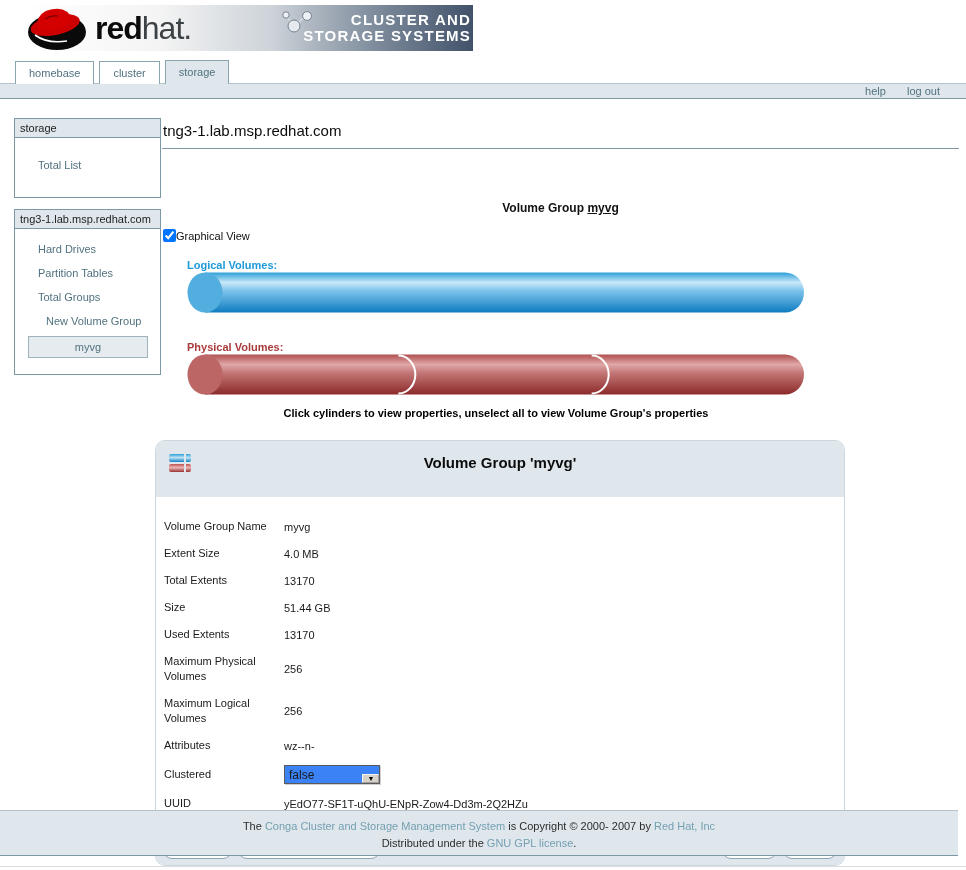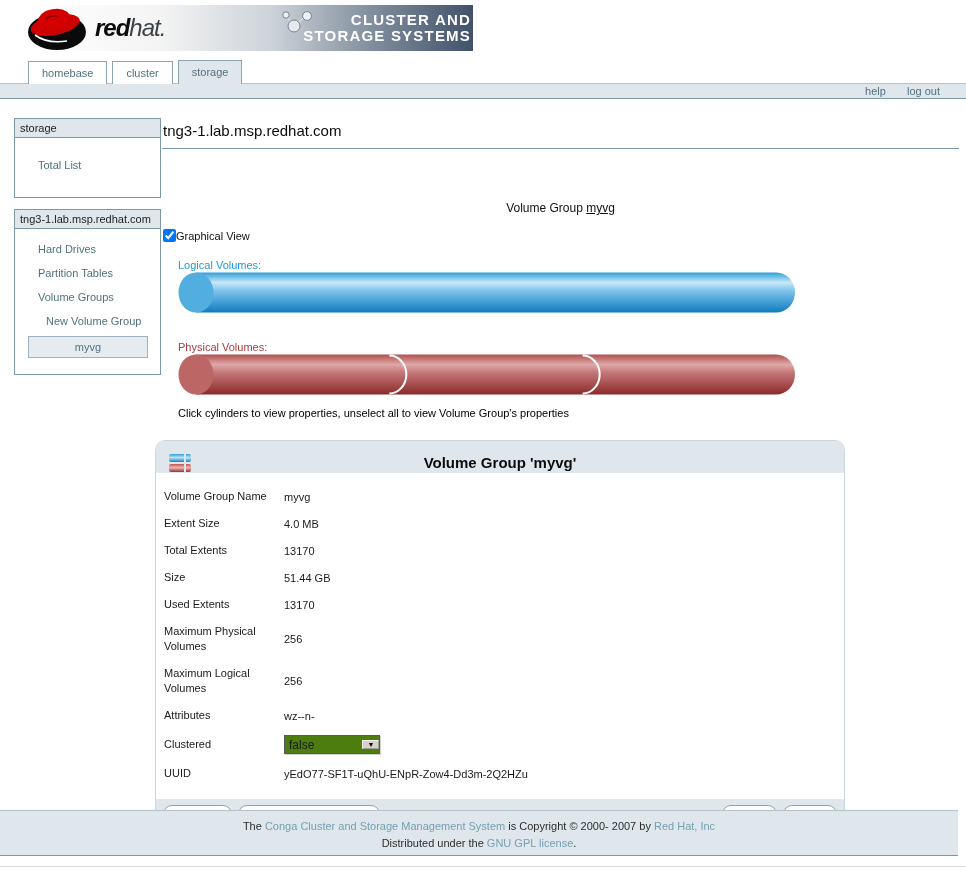--- a/index.html
+++ b/index.html
@@ -4,29 +4,29 @@
 <style>
   html,body{margin:0;padding:0;background:#fff;}
   body{width:966px;height:870px;position:relative;overflow:hidden;
        font-family:"Liberation Sans",sans-serif;color:#111;}
   a{text-decoration:none;cursor:pointer;}
 
   
   .banner{position:absolute;left:25px;top:5px;width:448px;height:46px;
     background:linear-gradient(90deg,#ffffff 0%,#f4f4f4 30%,#cdd3d9 55%,#7e8c9c 78%,#42526a 100%);
     display:flex;align-items:center;}
-  .wordmark{font-size:24px;letter-spacing:-1px;margin-left:6px;white-space:nowrap;font-style:italic;}
+  .wordmark{font-size:32px;letter-spacing:-1px;margin-left:6px;white-space:nowrap;}
   .wordmark b{color:#0c0c0c;}
   .wordmark span{color:#3d4246;}
   .banner-right{margin-left:auto;margin-right:2px;text-align:right;color:#fff;
     font-weight:bold;font-size:15px;line-height:16px;letter-spacing:1.2px;position:relative;}
   .molecule{position:absolute;right:158px;top:-2px;}
 
   
-  .tabs{position:absolute;top:60px;left:20px;height:23px;z-index:2;padding-left:8px;}
+  .tabs{position:absolute;top:60px;left:7px;height:23px;z-index:2;padding-left:8px;}
   .tab{display:inline-block;box-sizing:border-box;height:23px;padding:5px 13px 0;
     border:1px solid #8aa4b0;border-bottom:none;background:#fff;font-size:11px;
     color:#51727f;margin-right:5px;vertical-align:bottom;cursor:pointer;}
   .tab.active{background:var(--accent-band,#dfe7ec);height:24px;}
   .band{position:absolute;top:83px;left:0;right:0;height:12px;
     background:var(--accent-band,#dfe7ec);border-top:1px solid #b3c3cc;
     border-bottom:1px solid var(--border-teal,#7d98a5);
     text-align:right;padding:1px 26px 1px 0;font-size:11px;line-height:12px;}
   .band a{color:#51727f;margin-left:18px;}
 
@@ -39,44 +39,44 @@
   .sbox-body.roomy{padding:15px 0 20px;}
   .sitem{display:block;color:#51727f;padding:6px 0 6px 23px;}
   .sitem.lvl2{padding-left:31px;}
   .sel-item{display:block;margin:3px 12px 6px 13px;border:1px solid #9fb3bd;
     background:#e6ebef;text-align:center;padding:4px 0;color:#51727f;}
 
   
   .main{position:absolute;left:162px;top:118px;width:797px;}
   h1.page-title{font-size:15px;font-weight:normal;margin:0;padding:4px 0 9px 1px;
     border-bottom:1px solid var(--border-teal,#7d98a5);color:#0c0c0c;}
-  .vg-heading{margin-top:52px;text-align:center;font-size:12px;font-weight:normal;}
+  .vg-heading{margin-top:52px;text-align:center;font-size:12px;font-weight:bold;}
   .vg-heading .u{text-decoration:underline;}
   .gv{display:flex;align-items:center;margin:14px 0 0 1px;font-size:11px;}
   .gv input{margin:0;width:13px;height:13px;}
-  .graph{margin-left:16px;width:618px;}
+  .graph{margin-left:25px;width:618px;font-weight:bold;}
   .lv-label{color:var(--lv-blue,#1e9ada);font-size:11px;margin:17px 0 1px;}
   .pv-label{color:var(--pv-red,#aa3b3b);font-size:11px;margin:28px 0 1px;}
   .cyl{display:block;cursor:pointer;}
-  .caption{text-align:left;font-size:11px;margin-top:12px;color:#000;}
+  .caption{text-align:center;font-size:11px;margin-top:12px;color:#000;}
 
   
   .panel{margin:21px 0 0 -7px;width:690px;border:1px solid #ccd7de;border-radius:10px;background:#fff;box-sizing:border-box;}
-  .panel-head{position:relative;background:var(--accent-band,#dfe7ec);border-radius:9px 9px 0 0;height:32px;}
+  .panel-head{position:relative;background:var(--accent-band,#dfe7ec);border-radius:9px 9px 0 0;height:56px;}
   .panel-title{line-height:44px;font-size:15px;font-weight:bold;text-align:center;color:#0c0c0c;}
   .disk-icon{position:absolute;left:13px;top:13px;}
   .disk{width:22px;height:8px;border-radius:2px;margin-bottom:2px;position:relative;}
   .disk.blue{background:linear-gradient(180deg,#2d9fd8 0%,#bfe2f5 45%,#1181c6 100%);}
   .disk.red{background:linear-gradient(180deg,#c05050 0%,#eab6b6 45%,#9c3030 100%);}
   .disk::after{content:'';position:absolute;right:5px;top:0;bottom:0;width:2px;background:#dfe7ec;}
-  .panel-body{padding:10px 0 12px;}
+  .panel-body{padding:16px 0 12px;}
   .prow{display:flex;padding:6px 0 6px 8px;font-size:11px;align-items:center;}
   .plabel{width:120px;flex:none;line-height:15px;color:#1a1a1a;}
   .pvalue{flex:1;color:#1a1a1a;}
-  .sel{display:inline-flex;align-items:center;border:1px solid #5a5a5a;background:#4d7c0f;
+  .sel{display:inline-flex;align-items:flex-end;border:1px solid #5a5a5a;background:#3b82f6;
     height:17px;box-shadow:1px 1px 0 #cfcfcf;cursor:pointer;gap:38px;}
   .sel-text{padding:1px 10px 0 4px;font-size:12px;line-height:15px;}
   .sel-btn{width:15px;background:#d6d2ca;border:1px outset #f4f2ee;display:flex;
     align-items:center;justify-content:center;font-size:7px;color:#000;}
   .panel-foot{display:flex;background:var(--accent-band,#dfe7ec);border-radius:0 0 9px 9px;padding:6px 7px;}
   .bgroup{display:flex;gap:6px;}
   .bgroup.right{margin-left:auto;}
   .btn{background:#fff;border:1px solid #8fa5b3;border-radius:9px;font-size:12px;
     padding:4px 11px;color:#0c0c0c;font-family:inherit;cursor:pointer;}
 
@@ -130,21 +130,21 @@
     <div class="sbox-body roomy" id="storage-box-items">
         <a class="sitem lvl1">Total List</a>
       </div>
   </div>
   <div class="sbox">
     <div class="sbox-head">tng3-1.lab.msp.redhat.com</div>
     <div class="sbox-body">
       <div id="system-box-items">
           <a class="sitem lvl1">Hard Drives</a>
           <a class="sitem lvl1">Partition Tables</a>
-          <a class="sitem lvl1">Volume Groups</a>
+          <a class="sitem lvl1">Total Groups</a>
           <a class="sitem lvl2">New Volume Group</a>
         </div>
       <a class="sel-item">myvg</a>
     </div>
   </div>
 </aside>
 
 <main class="main">
   <h1 class="page-title">tng3-1.lab.msp.redhat.com</h1>
 

